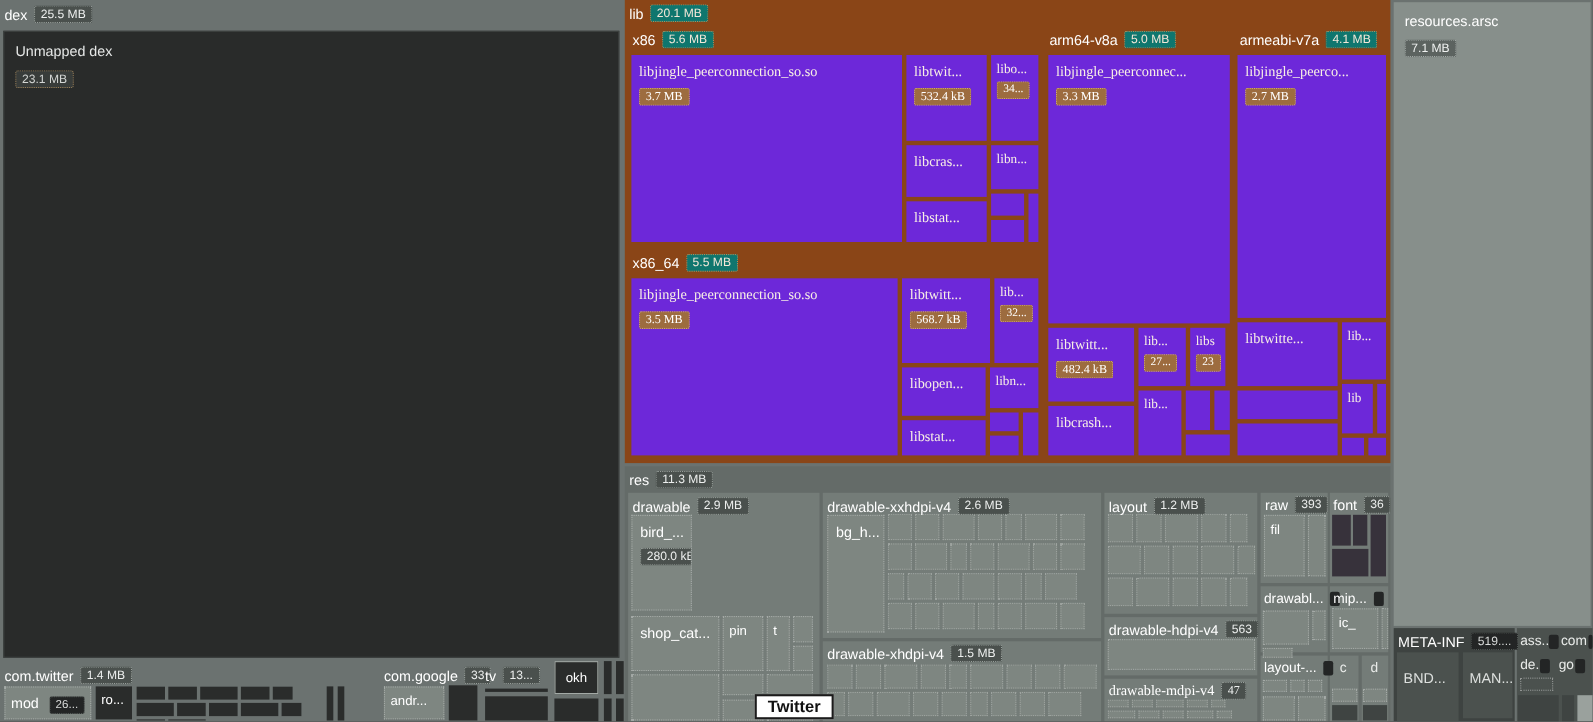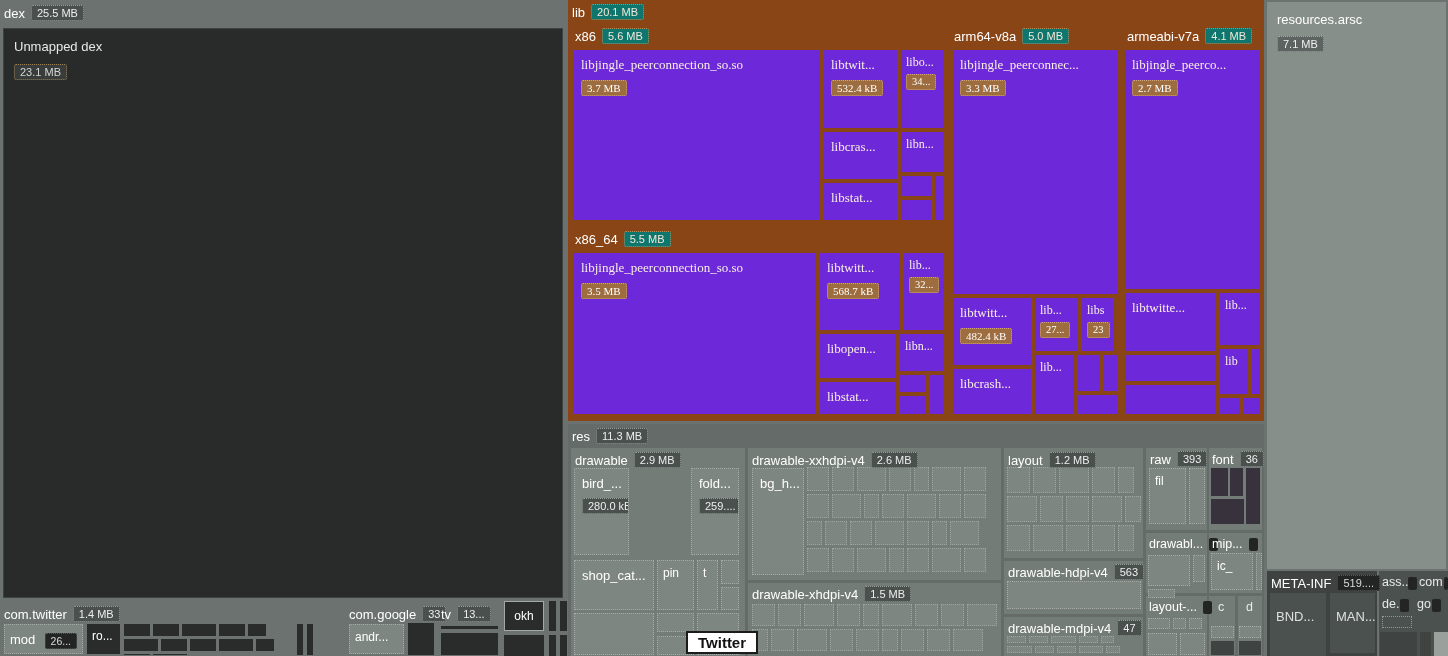--- a/index.html
+++ b/index.html
@@ -202,24 +202,20 @@
   </div>
 
   <div class="hd" style="left:575px;top:452px;">
     <span class="hl">drawable</span>
     <span class="b gb">2.9 MB</span>
   </div>
   <div class="t g" style="left:574px;top:468px;width:55px;height:87px;">
     <span class="tl">bird_...</span>
     <span class="b gb">280.0 kB</span>
   </div>
-  <div class="t g" style="left:691px;top:468px;width:48px;height:87px;">
-    <span class="tl">fold...</span>
-    <span class="b gb">259....</span>
-  </div>
   <div class="t g" style="left:574px;top:560px;width:80px;height:50px;">
     <span class="tl">shop_cat...</span>
   </div>
   <div class="t g sm" style="left:657px;top:560px;width:37px;height:50px;">
     <span class="tl">pin</span>
   </div>
   <div class="t g sm" style="left:697px;top:560px;width:21px;height:50px;">
     <span class="tl">t</span>
   </div>
   <div class="t g" style="left:721px;top:560px;width:18px;height:24px;"></div>
@@ -314,21 +310,21 @@
       <div class="ftile"></div>
       <div class="ftile"></div>
     </div>
 
   <div class="hd" style="left:1008px;top:564px;">
     <span class="hl">drawable-hdpi-v4</span>
     <span class="b gb">563</span>
   </div>
   <div class="t g" style="left:1007px;top:581px;width:134px;height:28px;"></div>
 
-  <div class="hd" style="left:1008px;top:620px;">
+  <div class="hd" style="left:1008px;top:620px;font-family:Liberation Serif, serif;">
     <span class="hl">drawable-mdpi-v4</span>
     <span class="b gb">47</span>
   </div>
   <div class="fill" style="left:1007px;top:636px;width:134px;height:18px;--tw:19px;--th:7px;">
       <div class="ftile"></div>
       <div class="ftile"></div>
       <div class="ftile"></div>
       <div class="ftile"></div>
       <div class="ftile"></div>
       <div class="ftile"></div>

